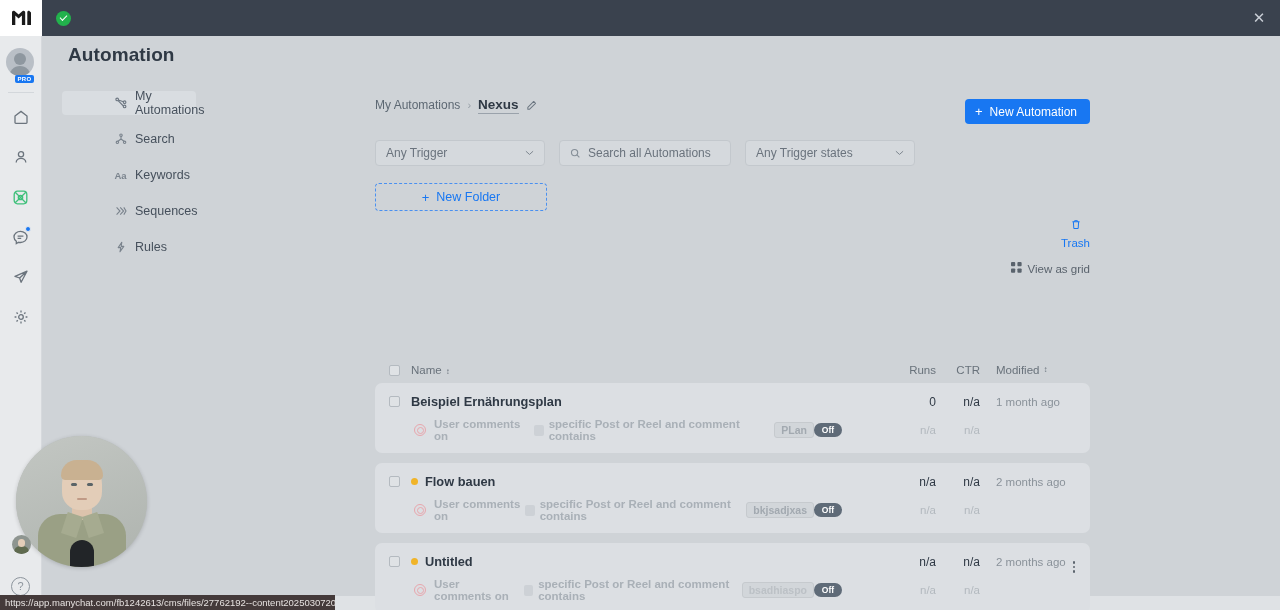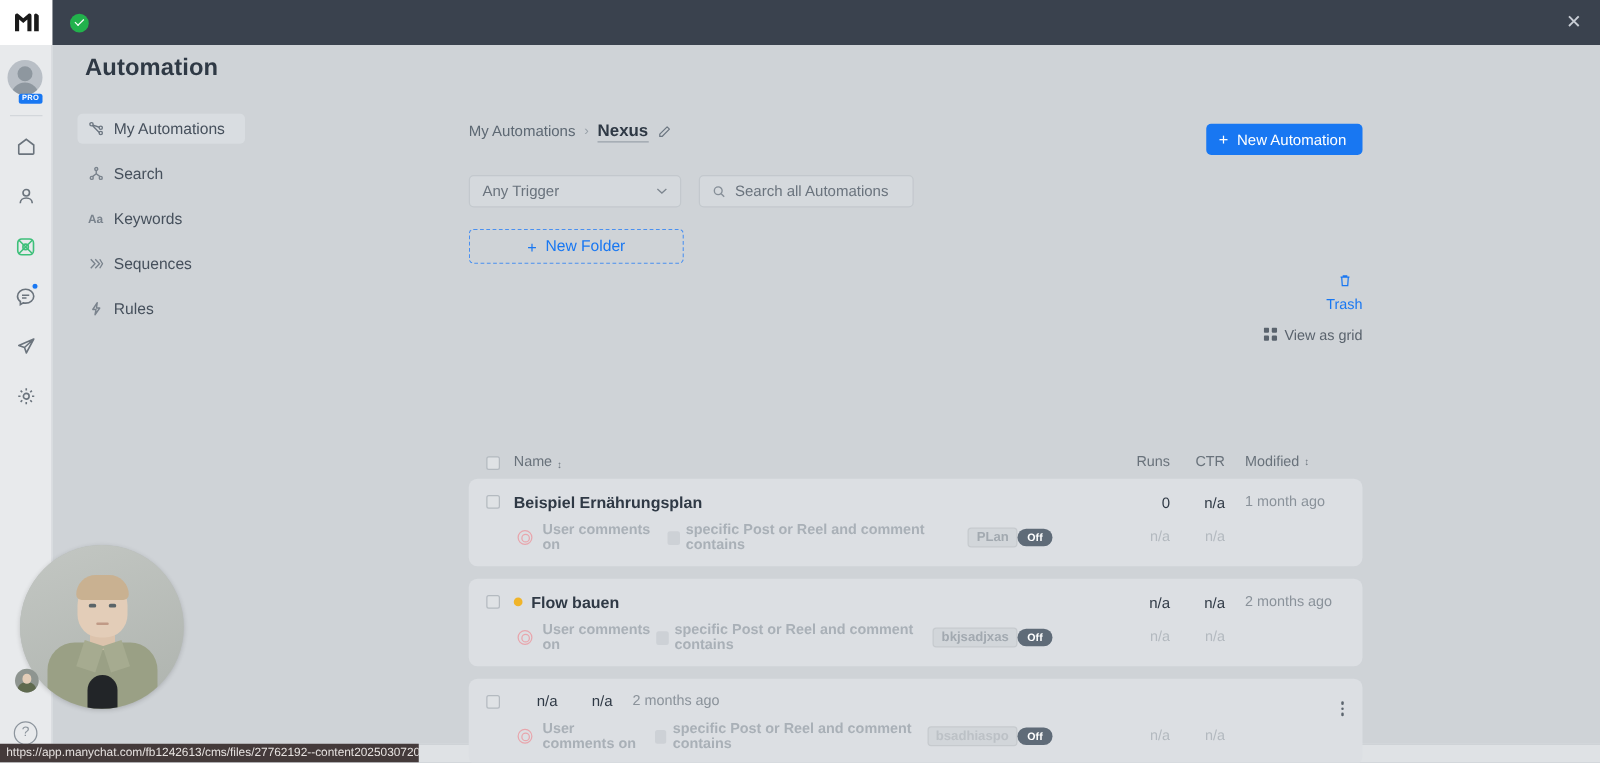--- a/index.html
+++ b/index.html
@@ -87,21 +87,21 @@
 
   
   .menu { position: absolute; left: 62px; top: 91px; width: 134px; }
   .menu-item {
     display: flex; align-items: center; gap: 8px;
     height: 24px; padding: 0 8px; border-radius: 4px; margin-bottom: 0;
     color: #46505c; font-size: 12.5px; cursor: pointer;
   }
   .menu-item + .menu-item { margin-top: 0; }
   .menu-item.active { background: #d9dde1; font-weight: normal; }
-  .menu-ic { width: 13px; height: 13px; flex: none; color: #6d7782; display:flex; align-items:center; justify-content:center;}
+  .menu-ic { width: 13px; height: 13px; flex: none; color: #6d7782; display:flex; align-items:center; justify-content:center;margin-left:44px;}
   .menu-ic svg { display:block; }
   .menu-ic.txt { font-size: 9.5px; font-weight: bold; color:#7a838d; }
 
   
   .main { position: absolute; left: 375px; top: 96px; width: 715px; }
 
   .breadcrumb { display: flex; align-items: center; gap: 7px; height: 18px; }
   .bc-link { font-size: 12px; color: #5d6873; cursor: pointer; }
   .bc-sep { font-size: 11px; color: #99a1a9; }
   .bc-current {
@@ -399,20 +399,28 @@
       <div class="field search">
         <span class="search-ic">
           <svg width="11" height="11" viewBox="0 0 12 12" fill="none" stroke="#868f98" stroke-width="1.2">
             <circle cx="5" cy="5" r="3.4"></circle>
               <path d="M7.6 7.6l2.6 2.6"></path>
           </svg>
         </span>
         <span>Search all Automations</span>
       </div>
 
+      <div class="field sel">
+        <span>Any Trigger states</span>
+        <span class="caret">
+          <svg width="9" height="6" viewBox="0 0 10 6" fill="none" stroke="#7d868f" stroke-width="1.1">
+              <path d="M1 1l4 3.6L9 1"></path>
+            </svg>
+        </span>
+      </div>
     </div>
 
     <div class="new-folder">
       <span class="plus">+</span>
       <span>New Folder</span>
     </div>
 
     <div class="trash">
       <span>
         <svg width="10" height="11" viewBox="0 0 11 12" fill="none" stroke="#1877f2" stroke-width="1.1">
@@ -501,20 +509,24 @@
           </span>
           <span class="sub-runs">n/a</span>
           <span class="sub-ctr">n/a</span>
           <span class="sub-mod"></span>
         </div>
       </div>
 
       <div class="card">
         <div class="row-main">
           <span class="chk"></span>
+          <span class="row-name">
+            <span class="status-dot"></span>
+            <span>Untitled</span>
+          </span>
           <span class="row-runs">n/a</span>
           <span class="row-ctr">n/a</span>
           <span class="row-mod">2 months ago</span>
         </div>
         <div class="row-menu">
           <i></i>
           <i></i>
           <i></i>
         </div>
         <div class="row-sub">

